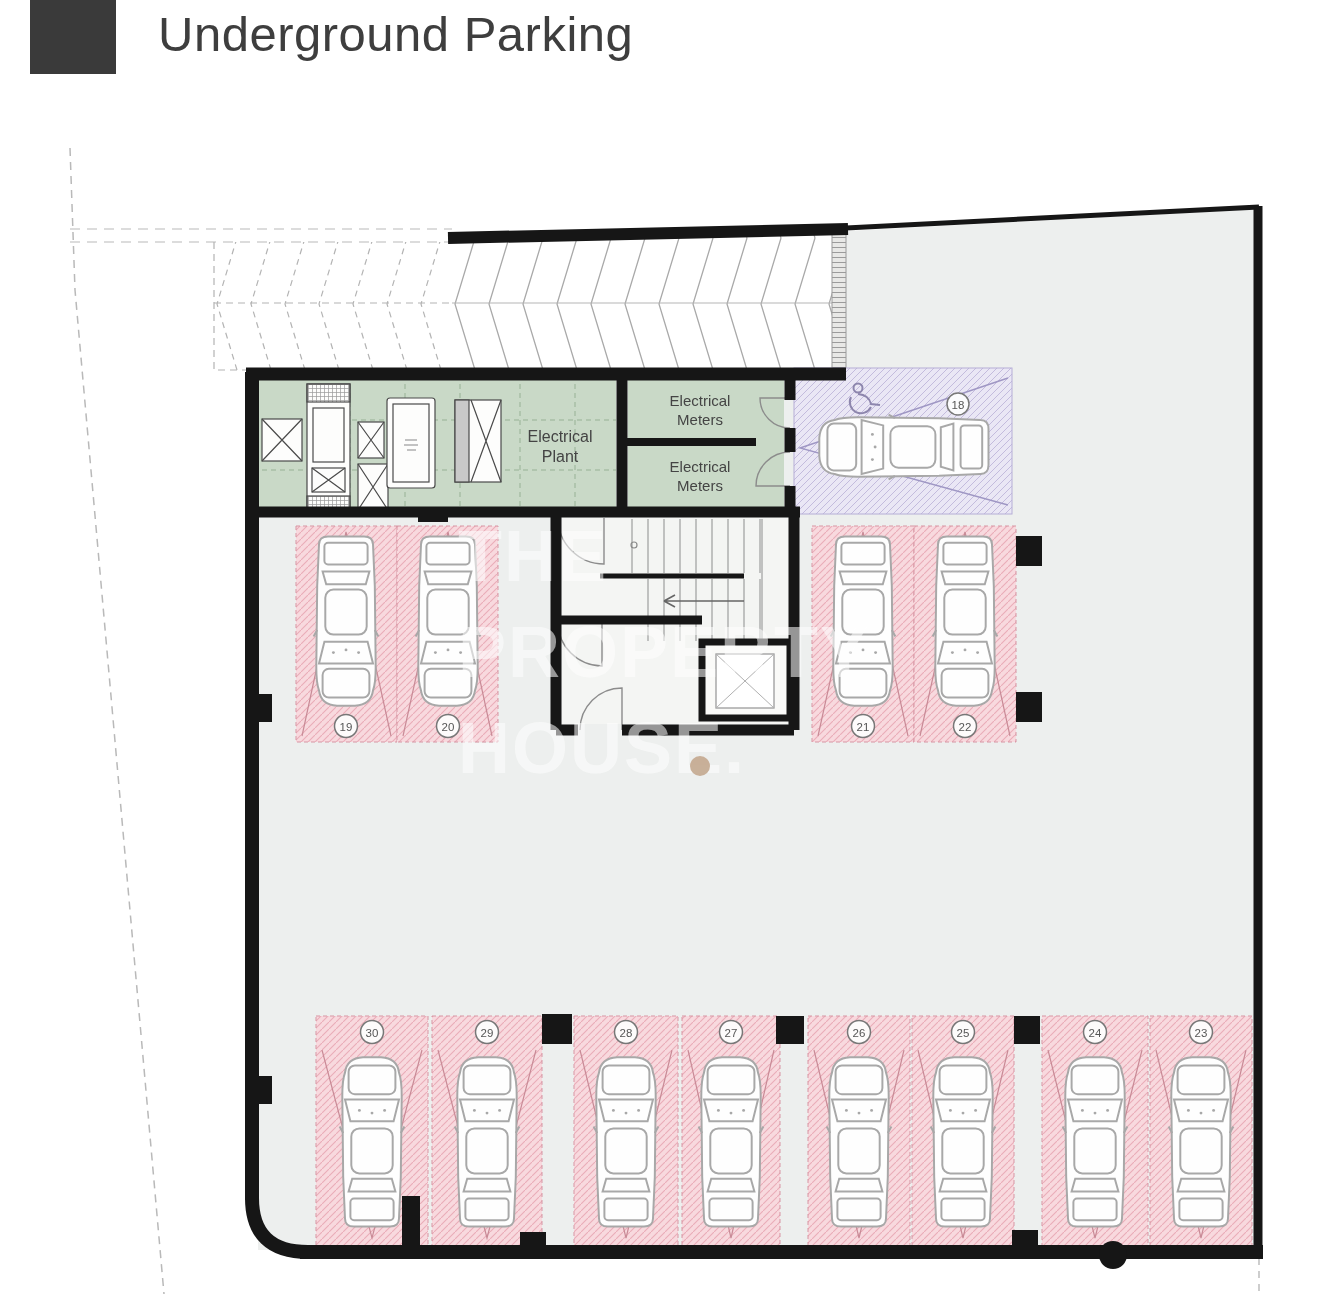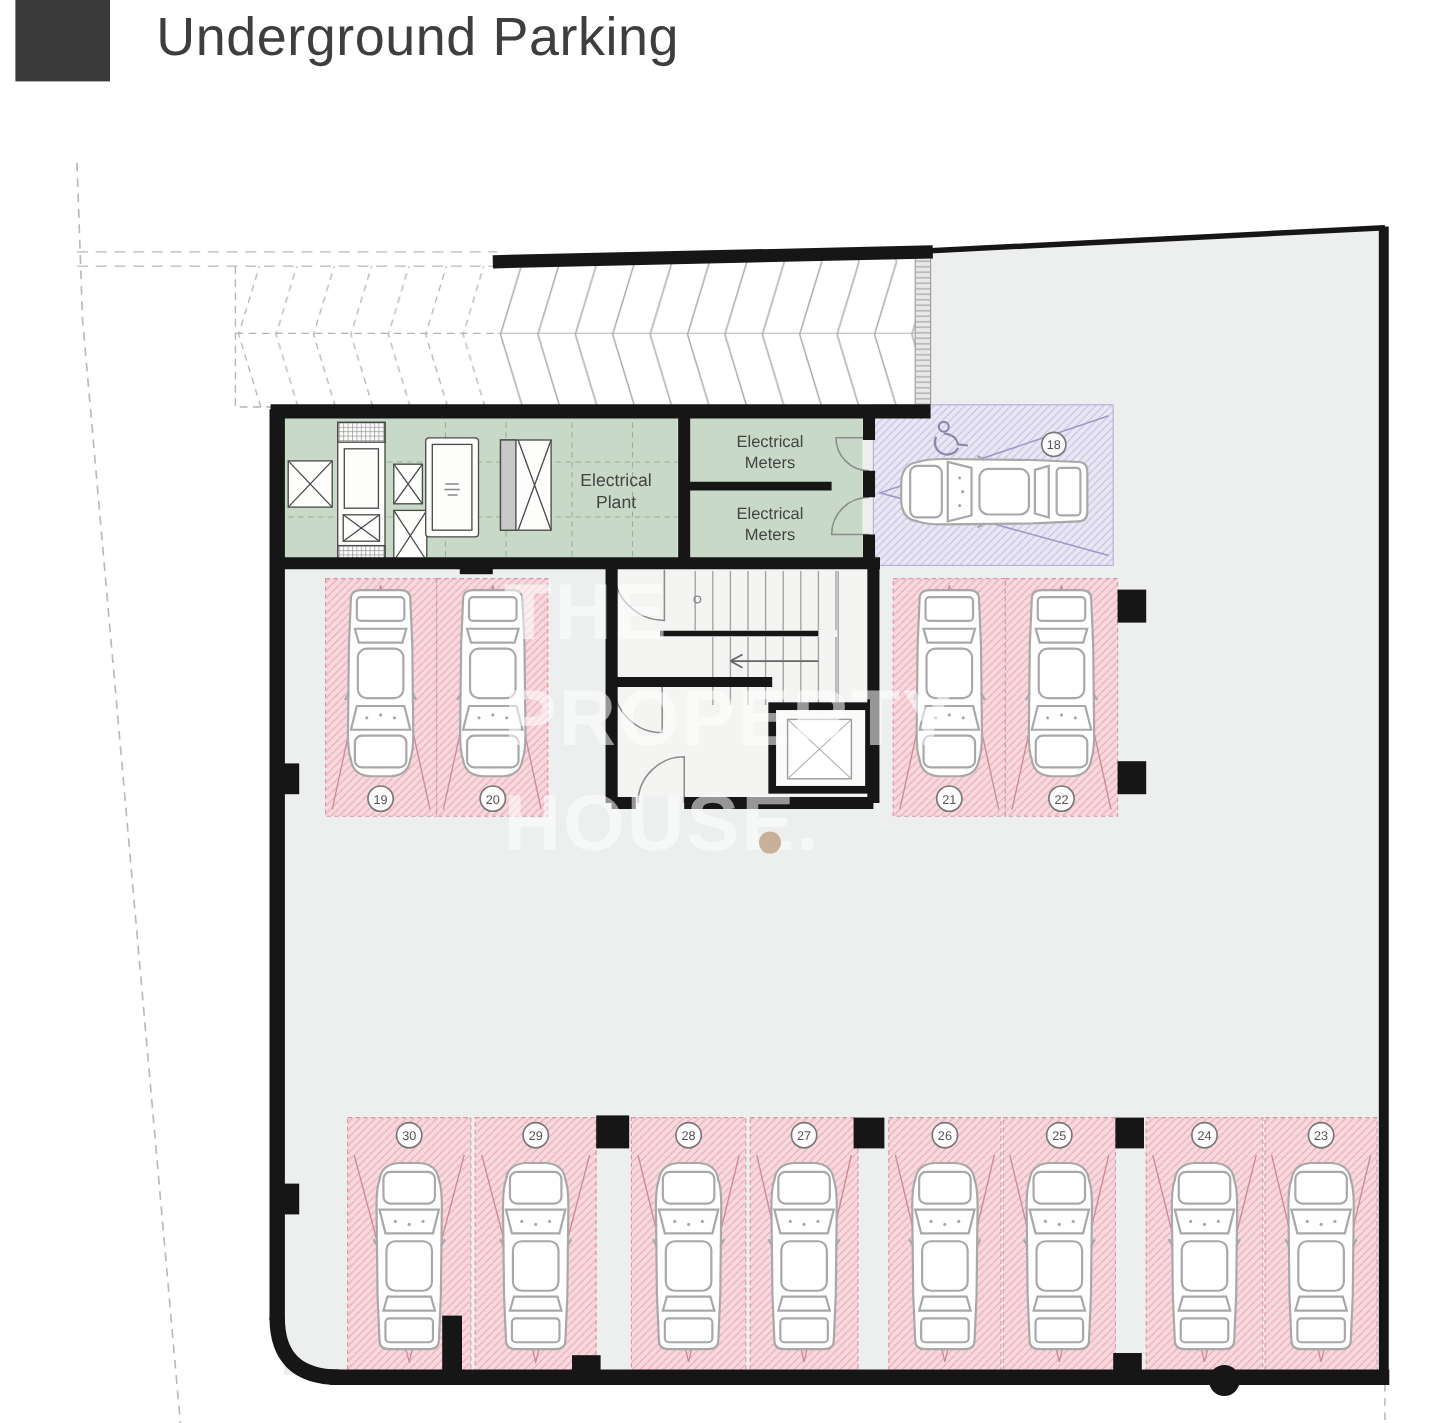--- a/index.html
+++ b/index.html
@@ -1,19 +1,19 @@
 <!DOCTYPE html>
 <html><head>
 <meta charset="utf-8">
 <style>
   html,body{margin:0;padding:0;background:#ffffff;}
   .page{position:relative;width:1322px;height:1294px;background:#ffffff;overflow:hidden;
         font-family:"Liberation Sans", sans-serif;}
   .plan-svg{position:absolute;top:0;left:0;}
-  .header{position:absolute;top:0;left:0;width:1214px;height:90px;z-index:5;}
+  .header{position:absolute;top:0;left:16px;width:1214px;height:90px;z-index:5;}
   .logo-square{position:absolute;left:14px;top:0;width:86px;height:74px;background:#3a3a3a;}
   .page-title{position:absolute;left:142px;top:6px;margin:0;font-size:49px;font-weight:400;
               color:#3e3e3e;letter-spacing:0.5px;white-space:nowrap;}
 </style>
 </head>
 <body>
 
 <div class="page">
 
   <div class="header">

